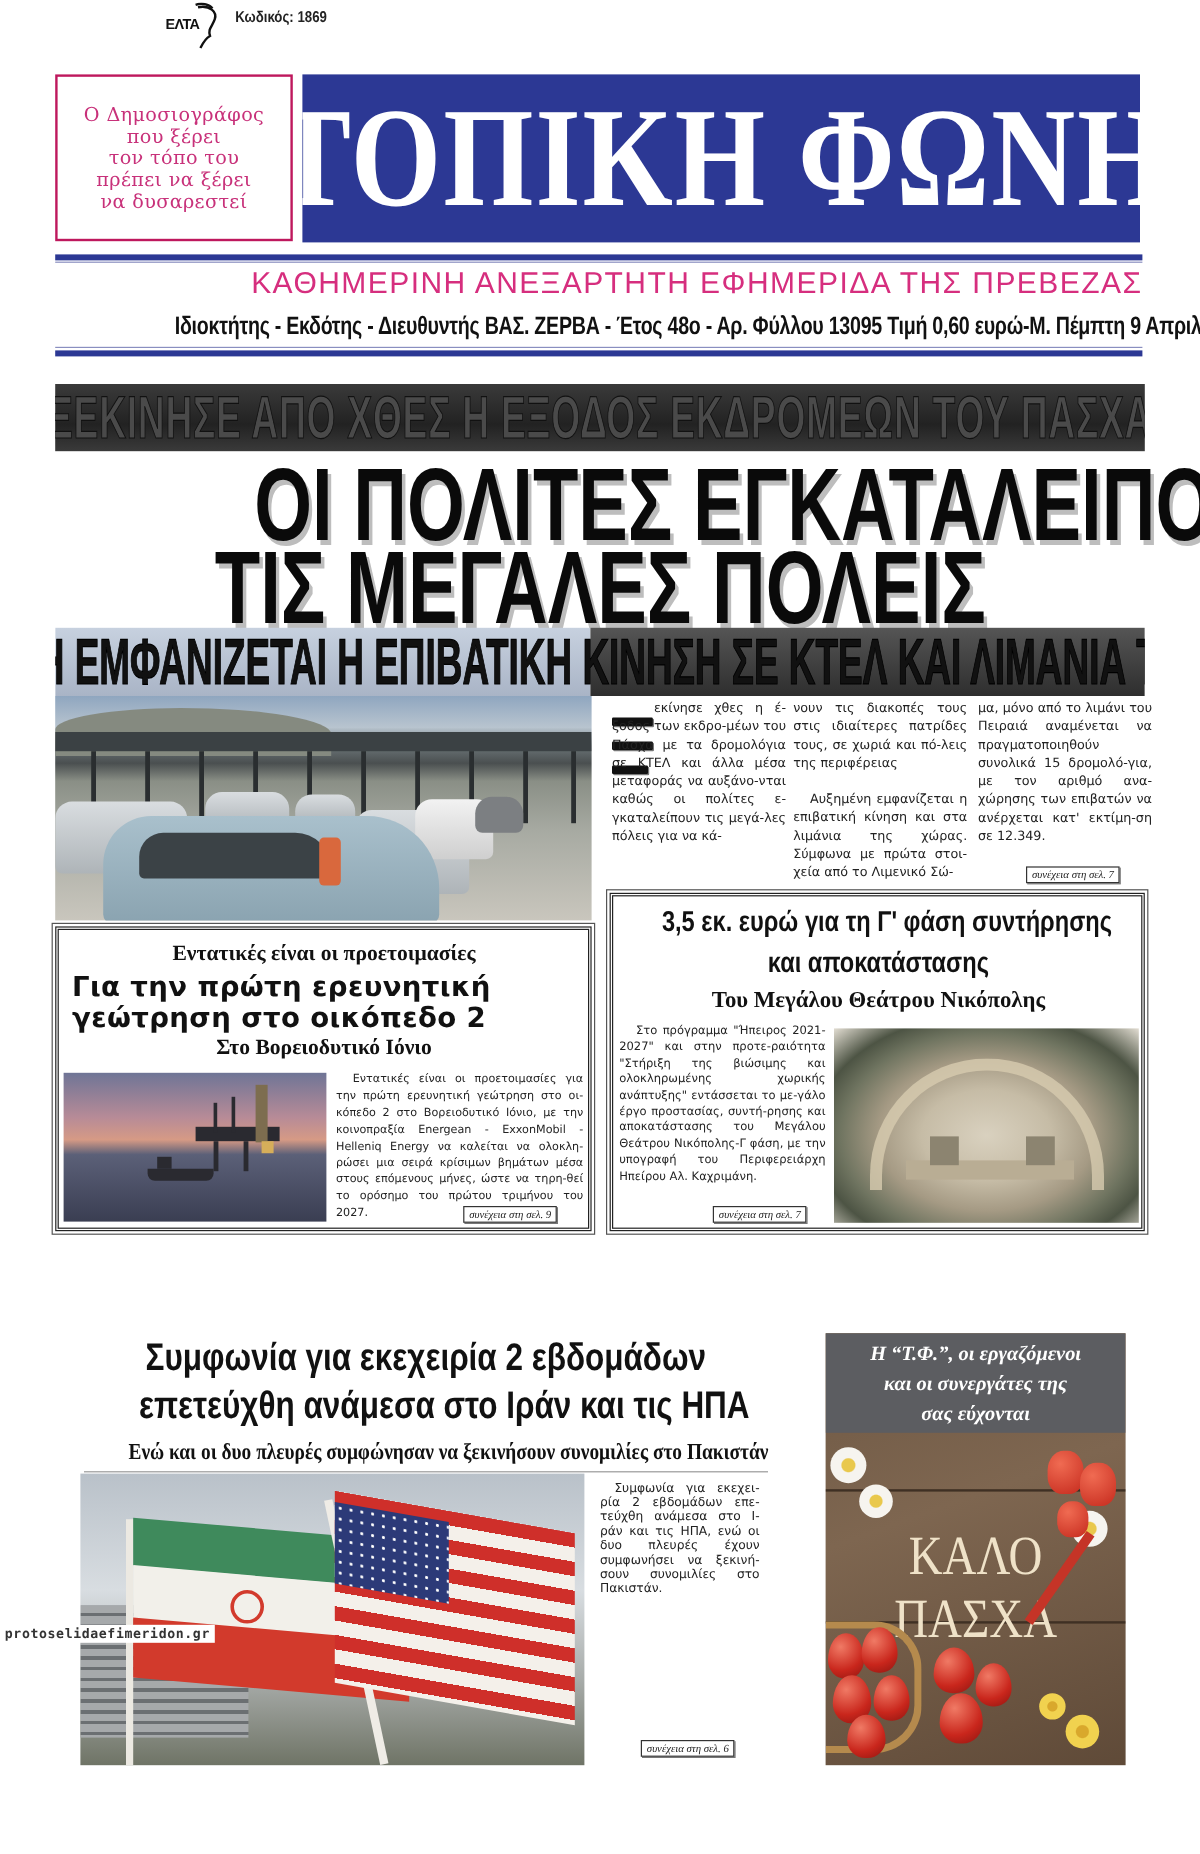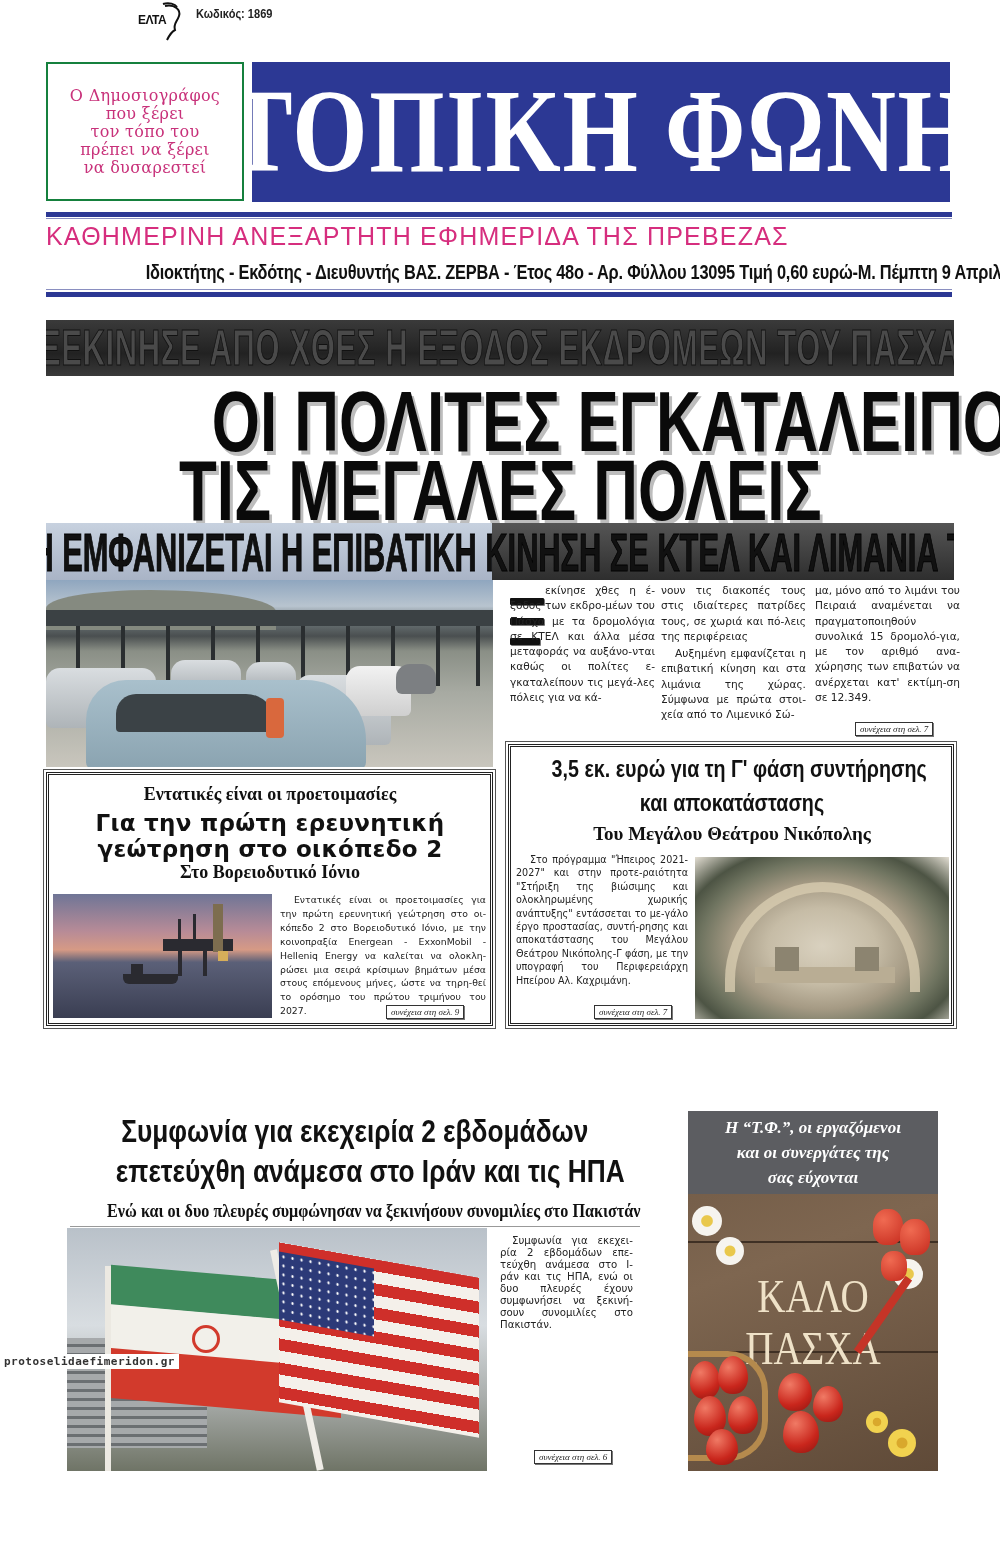--- a/index.html
+++ b/index.html
@@ -6,28 +6,28 @@
   html, body { width: 1000px; height: 1545px; background: #ffffff; overflow: hidden; }
   body { position: relative; font-family: "Liberation Sans", sans-serif; color: #111; }
   .abs { position: absolute; }
 
   
   .elta { left: 135px; top: 2px; width: 50px; height: 40px; }
   .elta-text { position:absolute; left:3px; top:11px; font: bold 12px "Liberation Sans", sans-serif; letter-spacing:-0.5px; color:#111; }
   .code { left: 196px; top: 6px; font: bold 13px "Liberation Sans", sans-serif; color:#222; transform: scaleX(0.85); transform-origin:left; }
 
   
-  .motto { left: 46px; top: 62px; width: 198px; height: 139px; border: 2px solid #15803d; display:flex; flex-direction:column; justify-content:center; align-items:center; }
+  .motto { left: 46px; top: 62px; width: 198px; height: 139px; border: 2px solid #be185d; display:flex; flex-direction:column; justify-content:center; align-items:center; }
   .motto span { font: 16px/18px "DejaVu Serif", serif; color:#c8317a; letter-spacing:0.3px; }
   .title-box { left: 252px; top: 62px; width: 698px; height: 140px; background:#2c3894; display:flex; align-items:center; justify-content:center; overflow:hidden; }
   .title-box span { font: bold 118px/1 "Liberation Serif", serif; color:#fff; transform: scaleX(0.82); white-space:nowrap; letter-spacing: 2px;}
 
   .rule-blue { left: 46px; width: 906px; height: 5px; background:#2c3894; }
   .rule-thin { left: 46px; width: 906px; height: 1px; background:#8a8fc0; }
-  .tagline { left: 46px; top: 222px; width: 906px; text-align:left; font: 25px "Liberation Sans", sans-serif; color:#d62e7e; letter-spacing: 1.2px; white-space:nowrap;}
+  .tagline { left: 46px; top: 222px; width: 906px; text-align:right; font: 25px "Liberation Sans", sans-serif; color:#d62e7e; letter-spacing: 1.2px; white-space:nowrap;}
   .info { left: 46px; top: 260px; width: 906px; text-align:center; font: bold 21px "Liberation Sans", sans-serif; color:#111; white-space:nowrap; transform: scaleX(0.78); transform-origin:center; letter-spacing:-0.3px; }
 
   
   .kicker { left: 46px; top: 320px; width: 908px; height: 56px; background: linear-gradient(#3a3a3a, #222 60%, #3a3a3a); overflow:hidden; display:flex; align-items:center; justify-content:center; }
   .kicker span { font: bold 50px/1 "Liberation Sans", sans-serif; color:#4a4a4a; -webkit-text-stroke: 1px #111; white-space:nowrap; transform: scaleX(0.62); letter-spacing:1px; }
   .main-head { left: 40px; width: 920px; text-align:center; font: bold 86px/1 "Liberation Sans", sans-serif; color:#0a0a0a; white-space:nowrap; text-shadow: 4px 4px 0 #bdbdbd; }
   .main-head span { display:inline-block; transform: scaleX(0.72); }
   .sub-strip { left: 46px; top: 523px; width: 908px; height: 57px; overflow:hidden; display:flex; }
   .sub-strip .l { width: 446px; background:linear-gradient(#c7d1df,#a9b4c6); }
   .sub-strip .r { flex:1; background:linear-gradient(#555,#2e2e2e); }
@@ -46,21 +46,21 @@
 
   
   .lead-col { top: 583px; width: 145px; font: 10.6px/15.3px "DejaVu Sans", sans-serif; color:#222; text-align: justify; }
   .dropcap { left: 510px; top: 598px; width: 34px; }
   .dropcap i { display:block; height: 7px; background:#111; margin-bottom:13px; border-radius:1px; box-shadow: 1px 1px 0 #777; }
   .cont { font: italic 9px "Liberation Serif", serif; color:#222; border: 1px solid #333; box-shadow: 1px 1px 0 #777; padding: 1px 4px; white-space:nowrap; background:#fff; }
 
   
   .box { border: 3px double #222; outline: 1px solid #555; outline-offset: 2px; background:#fff; }
   .box2-head1 { font: bold 18px "Liberation Serif", serif; text-align:center; color:#111; }
-  .box2-head2 { font: bold 23px/26px "DejaVu Sans", sans-serif; text-align:center; color:#111; letter-spacing: 0.3px; }
+  .box2-head2 { font: bold 23px/26px "DejaVu Sans", sans-serif; color:#111; letter-spacing: 0.3px; }
   .box2-head3 { font: bold 18px "Liberation Serif", serif; text-align:center; color:#111; }
   .small-text { font: 9.3px/13.9px "DejaVu Sans", sans-serif; color:#222; text-align: justify; }
 
   .photo-oil { background: linear-gradient(#6f7596 0%, #b78b97 30%, #d69a85 45%, #5b6078 55%, #3a3e52 100%); overflow:hidden; }
   .rig { position:absolute; background:#2a2a30; }
   .photo-theater { background: radial-gradient(ellipse at 50% 55%, #d9d1bf 0%, #c6bca6 30%, #a59a84 50%, #6f7460 68%, #4d5444 80%, #e2ddd2 100%); overflow:hidden; }
 
   
   .bot-head { left: 60px; width: 590px; text-align:center; font: bold 32px/1 "Liberation Sans", sans-serif; color:#111; white-space:nowrap; }
   .bot-head span { display:inline-block; transform: scaleX(0.82); }
@@ -148,21 +148,21 @@
 </div>
 
 <div class="abs dropcap">
     <i></i>
     <i></i>
     <i style="width:30px"></i>
   </div>
 <div class="abs lead-col" style="left:510px; text-indent:35px">εκίνησε χθες η έ-ξοδος των εκδρο-μέων του Πάσχα με τα δρομολόγια σε ΚΤΕΛ και άλλα μέσα μεταφοράς να αυξάνο-νται καθώς οι πολίτες ε-γκαταλείπουν τις μεγά-λες πόλεις για να κά-</div>
 <div class="abs lead-col" style="left:661px">
   <div>νουν τις διακοπές τους στις ιδιαίτερες πατρίδες τους, σε χωριά και πό-λεις της περιφέρειας</div>
-  <div style="text-indent:14px; margin-top:2px">Αυξημένη εμφανίζεται η επιβατική κίνηση και στα λιμάνια της χώρας. Σύμφωνα με πρώτα στοι-χεία από το Λιμενικό Σώ-</div>
+  <div style="text-indent:14px; margin-top:15px">Αυξημένη εμφανίζεται η επιβατική κίνηση και στα λιμάνια της χώρας. Σύμφωνα με πρώτα στοι-χεία από το Λιμενικό Σώ-</div>
 </div>
 <div class="abs lead-col" style="left:815px">μα, μόνο από το λιμάνι του Πειραιά αναμένεται να πραγματοποιηθούν συνολικά 15 δρομολό-για, με τον αριθμό ανα-χώρησης των επιβατών να ανέρχεται κατ' εκτίμη-ση σε 12.349.</div>
 <div class="abs cont" style="left:855px; top:722px">συνέχεια στη σελ. 7</div>
 
 <div class="abs box" style="left:46px; top:772px; width:447px; height:254px;"></div>
 <div class="abs box2-head1" style="left:50px; top:784px; width:440px;">Εντατικές είναι οι προετοιμασίες</div>
 <div class="abs box2-head2" style="left:60px; top:810px; width:420px;">Για την πρώτη ερευνητική γεώτρηση στο οικόπεδο 2</div>
 <div class="abs box2-head3" style="left:50px; top:862px; width:440px;">Στο Βορειοδυτικό Ιόνιο</div>
 <div class="abs photo-oil" style="left:53px; top:894px; width:219px; height:124px;" title="Εξέδρα γεώτρησης στη θάλασσα">
   <div class="rig" style="left:110px;top:45px;width:70px;height:12px"></div>

